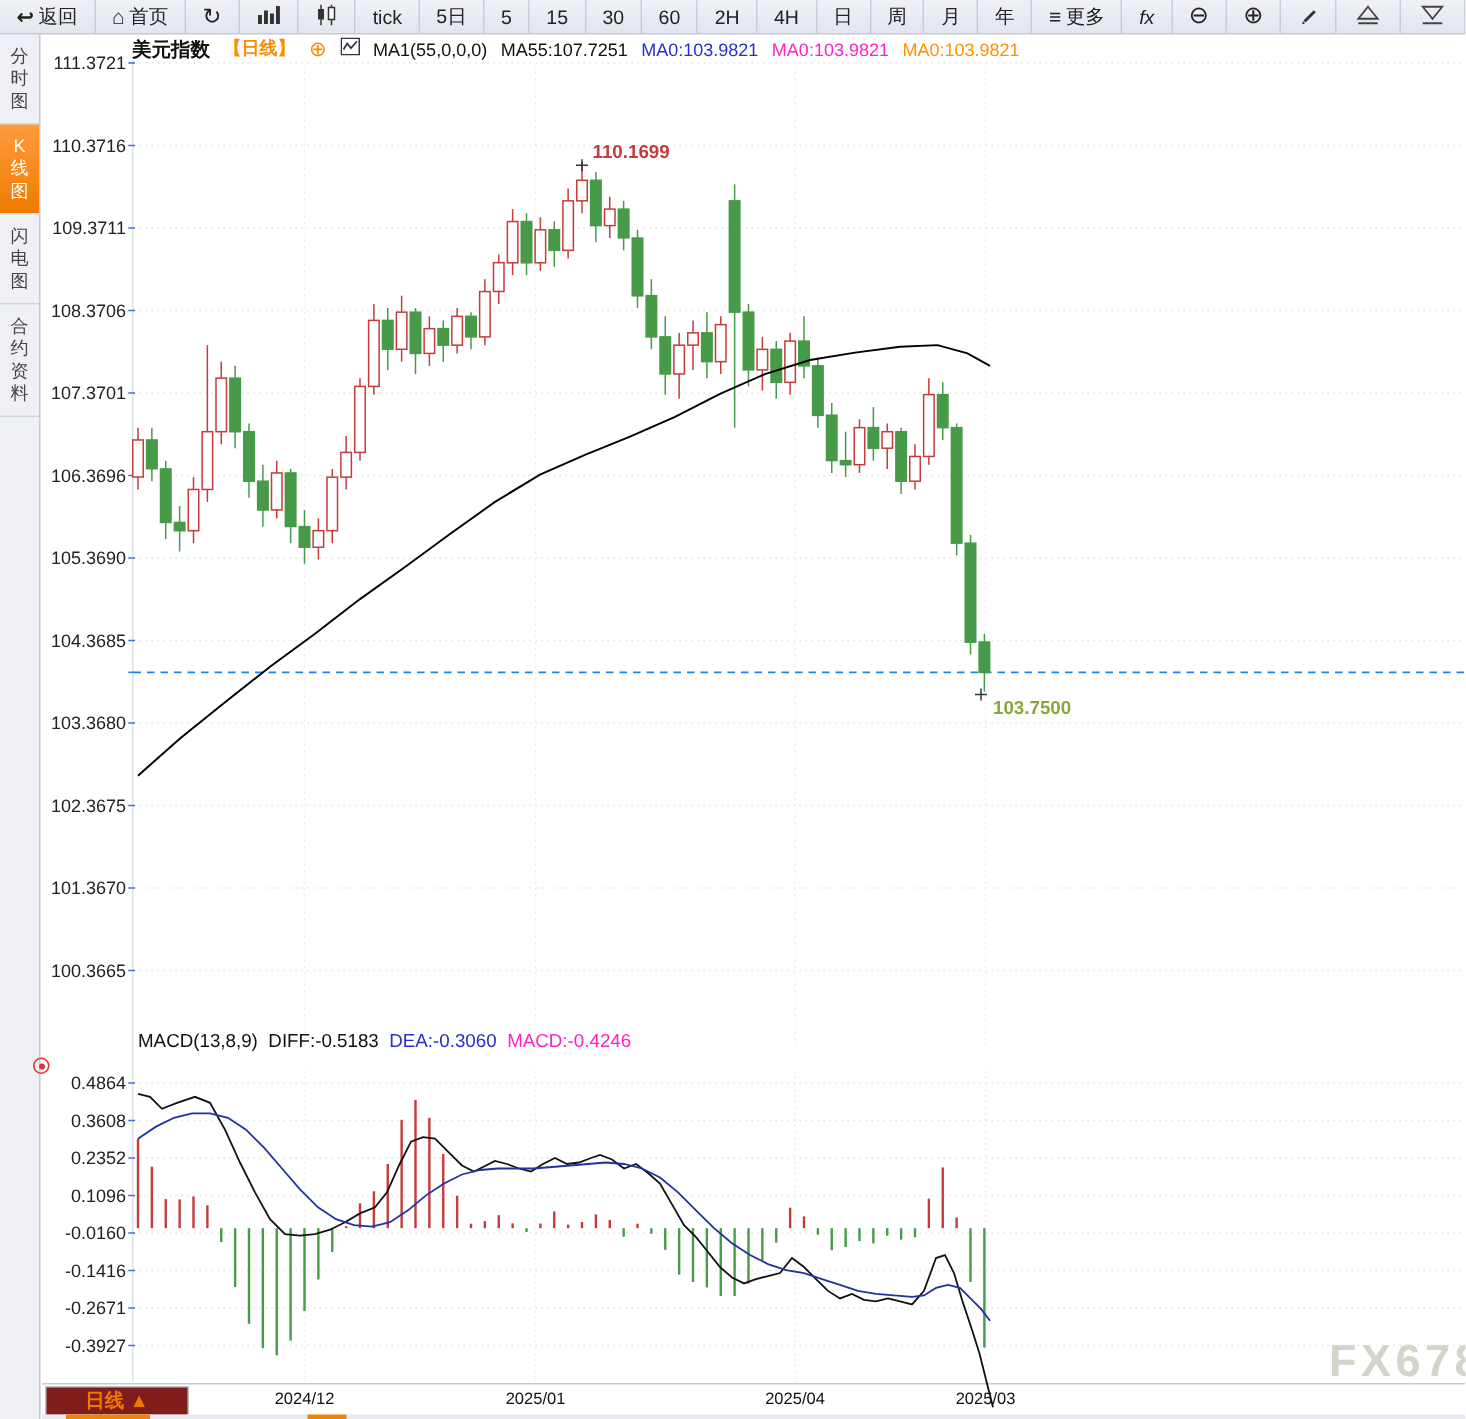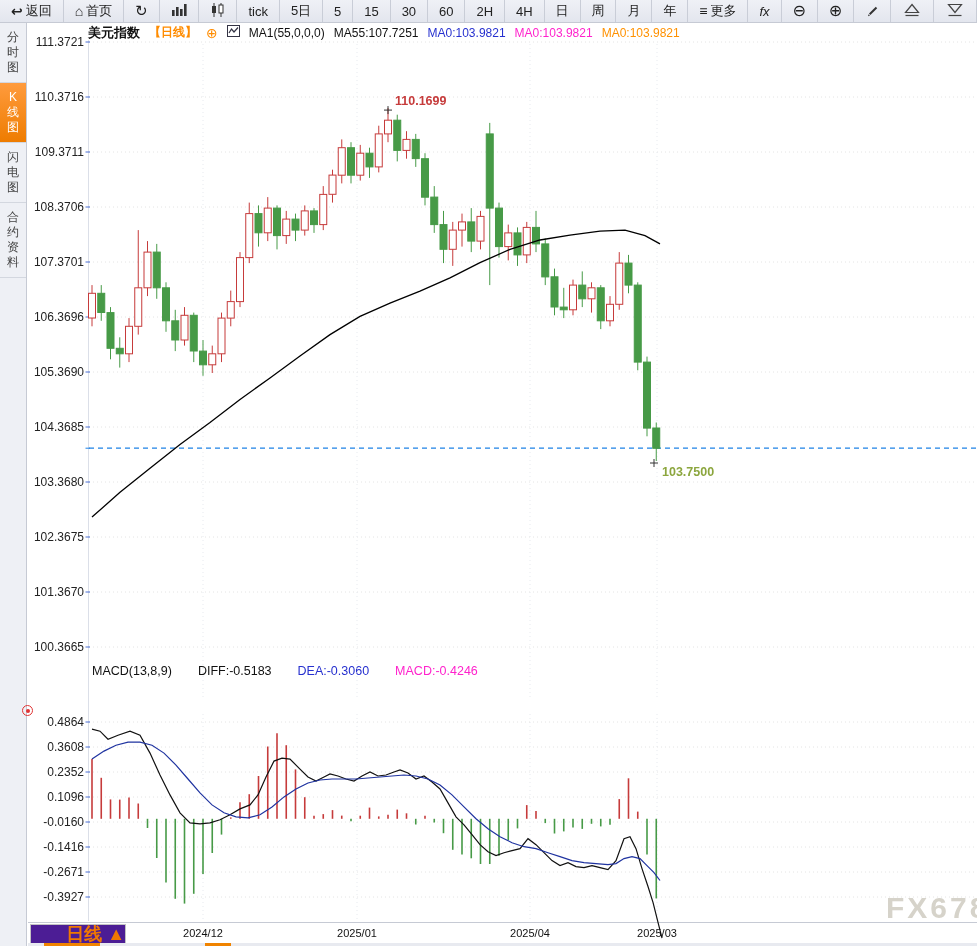--- a/index.html
+++ b/index.html
@@ -23,35 +23,35 @@
   
   .title-row{position:absolute;left:88px;top:25px;z-index:3;display:flex;align-items:center;gap:9px;
              font-size:12px;height:15px}
   .sym{font-size:13px;font-weight:bold;color:#111}
   .period-tag{color:#ff8c00;font-weight:bold}
   .plus-circ{color:#ff8c00;font-size:14px}
   .ma-black{color:#111}
   .ma-blue{color:#2630cf}
   .ma-magenta{color:#ff22cc}
   .ma-orange{color:#ff9100}
-  .macd-row{position:absolute;left:92px;top:664px;z-index:3;display:flex;gap:26px;font-size:12.5px}
+  .macd-row{position:absolute;left:92px;top:687px;z-index:3;display:flex;gap:7px;font-size:12.5px}
   .macd-black{color:#111}
   .macd-blue{color:#2630cf}
   .macd-magenta{color:#ff22cc}
   
   .sun-icon{position:absolute;left:22px;top:705px;width:9px;height:9px;z-index:3;
             border:1.5px solid #e03333;border-radius:50%}
   .sun-icon::after{content:"";position:absolute;left:2.5px;top:2.5px;width:4px;height:4px;
             background:#e03333;border-radius:50%}
   
   .bottom-strip{position:absolute;left:28px;top:922px;width:949px;height:21px;z-index:2;
                 background:#fff;border-top:1px solid #c6cad4}
   .period-tab{position:absolute;left:2px;top:1px;width:94px;height:18px;line-height:18px;
-              border:1px solid #c2c2c2;background:#4c1d95;color:#f07800;font-weight:bold;
-              font-size:18px;text-align:right}
+              border:1px solid #c2c2c2;background:#7f1d1d;color:#f07800;font-weight:bold;
+              font-size:13px;text-align:center}
   .date-label{position:absolute;top:4px;transform:translateX(-50%);font-size:11px;color:#111}
   .bottom-sliver{position:absolute;left:28px;top:943px;width:949px;height:3px;background:#e8eaf0;z-index:2}
   .sliver-seg{position:absolute;top:0;height:3px;background:#f08300}
   
   .watermark{position:absolute;left:886px;top:891px;z-index:3;font-size:30px;font-weight:bold;
              letter-spacing:3px;color:#d6d3ca}
   
   #chart{position:absolute;left:0;top:0;z-index:4;pointer-events:none}
   .axlbl{font-size:12px;fill:#222;font-family:"Liberation Sans","DejaVu Sans",sans-serif}
 </style>

